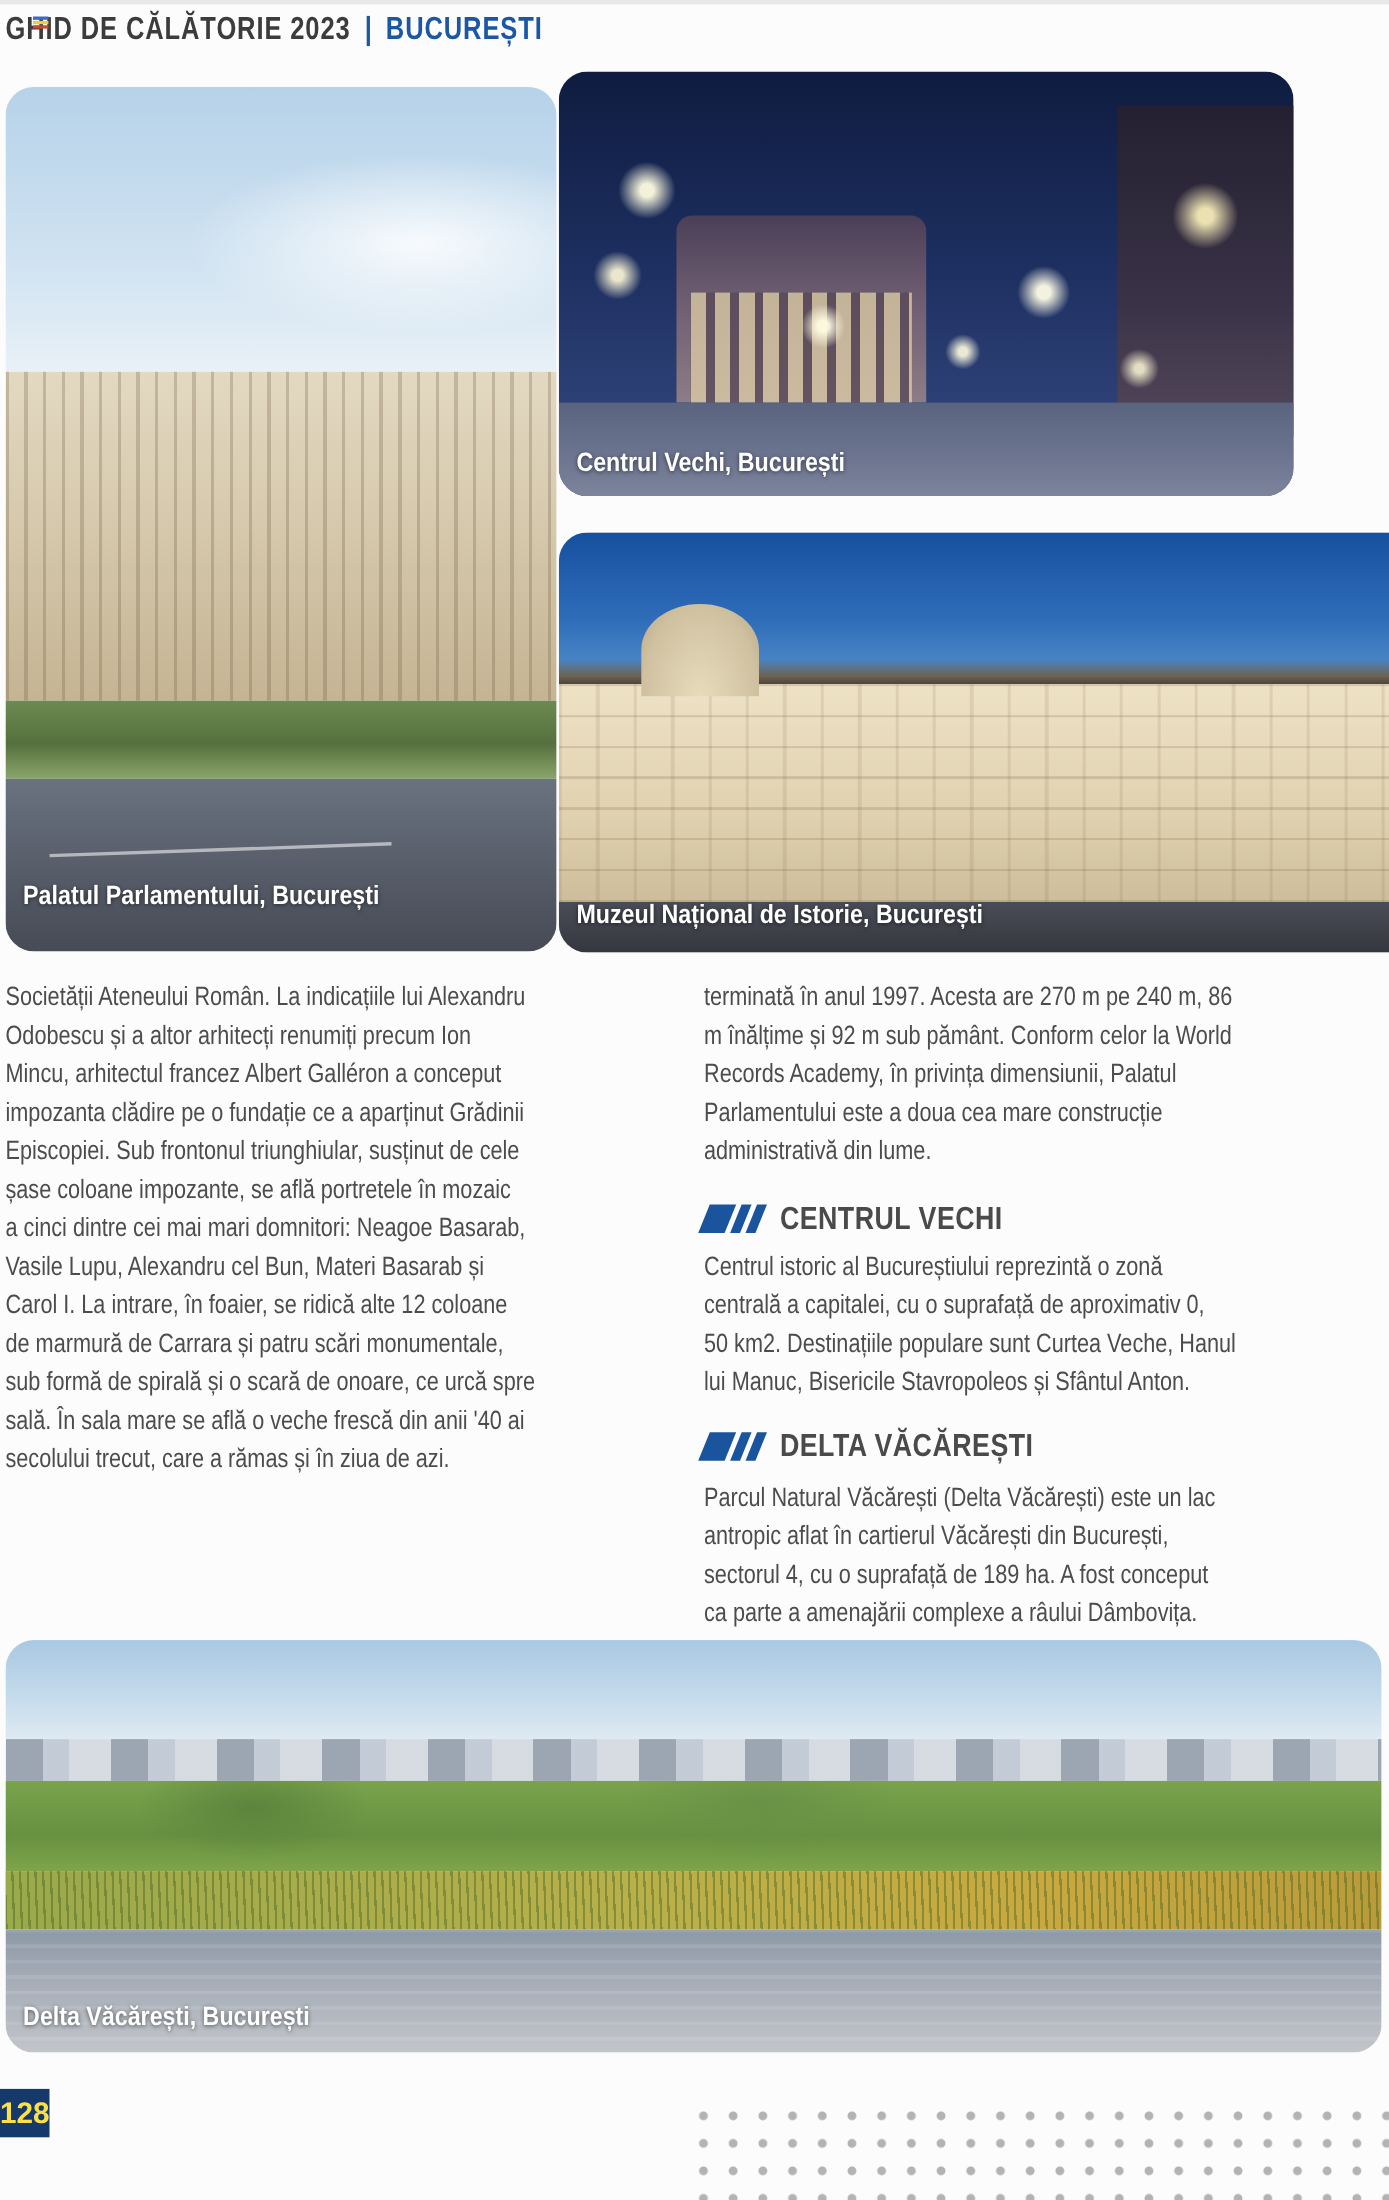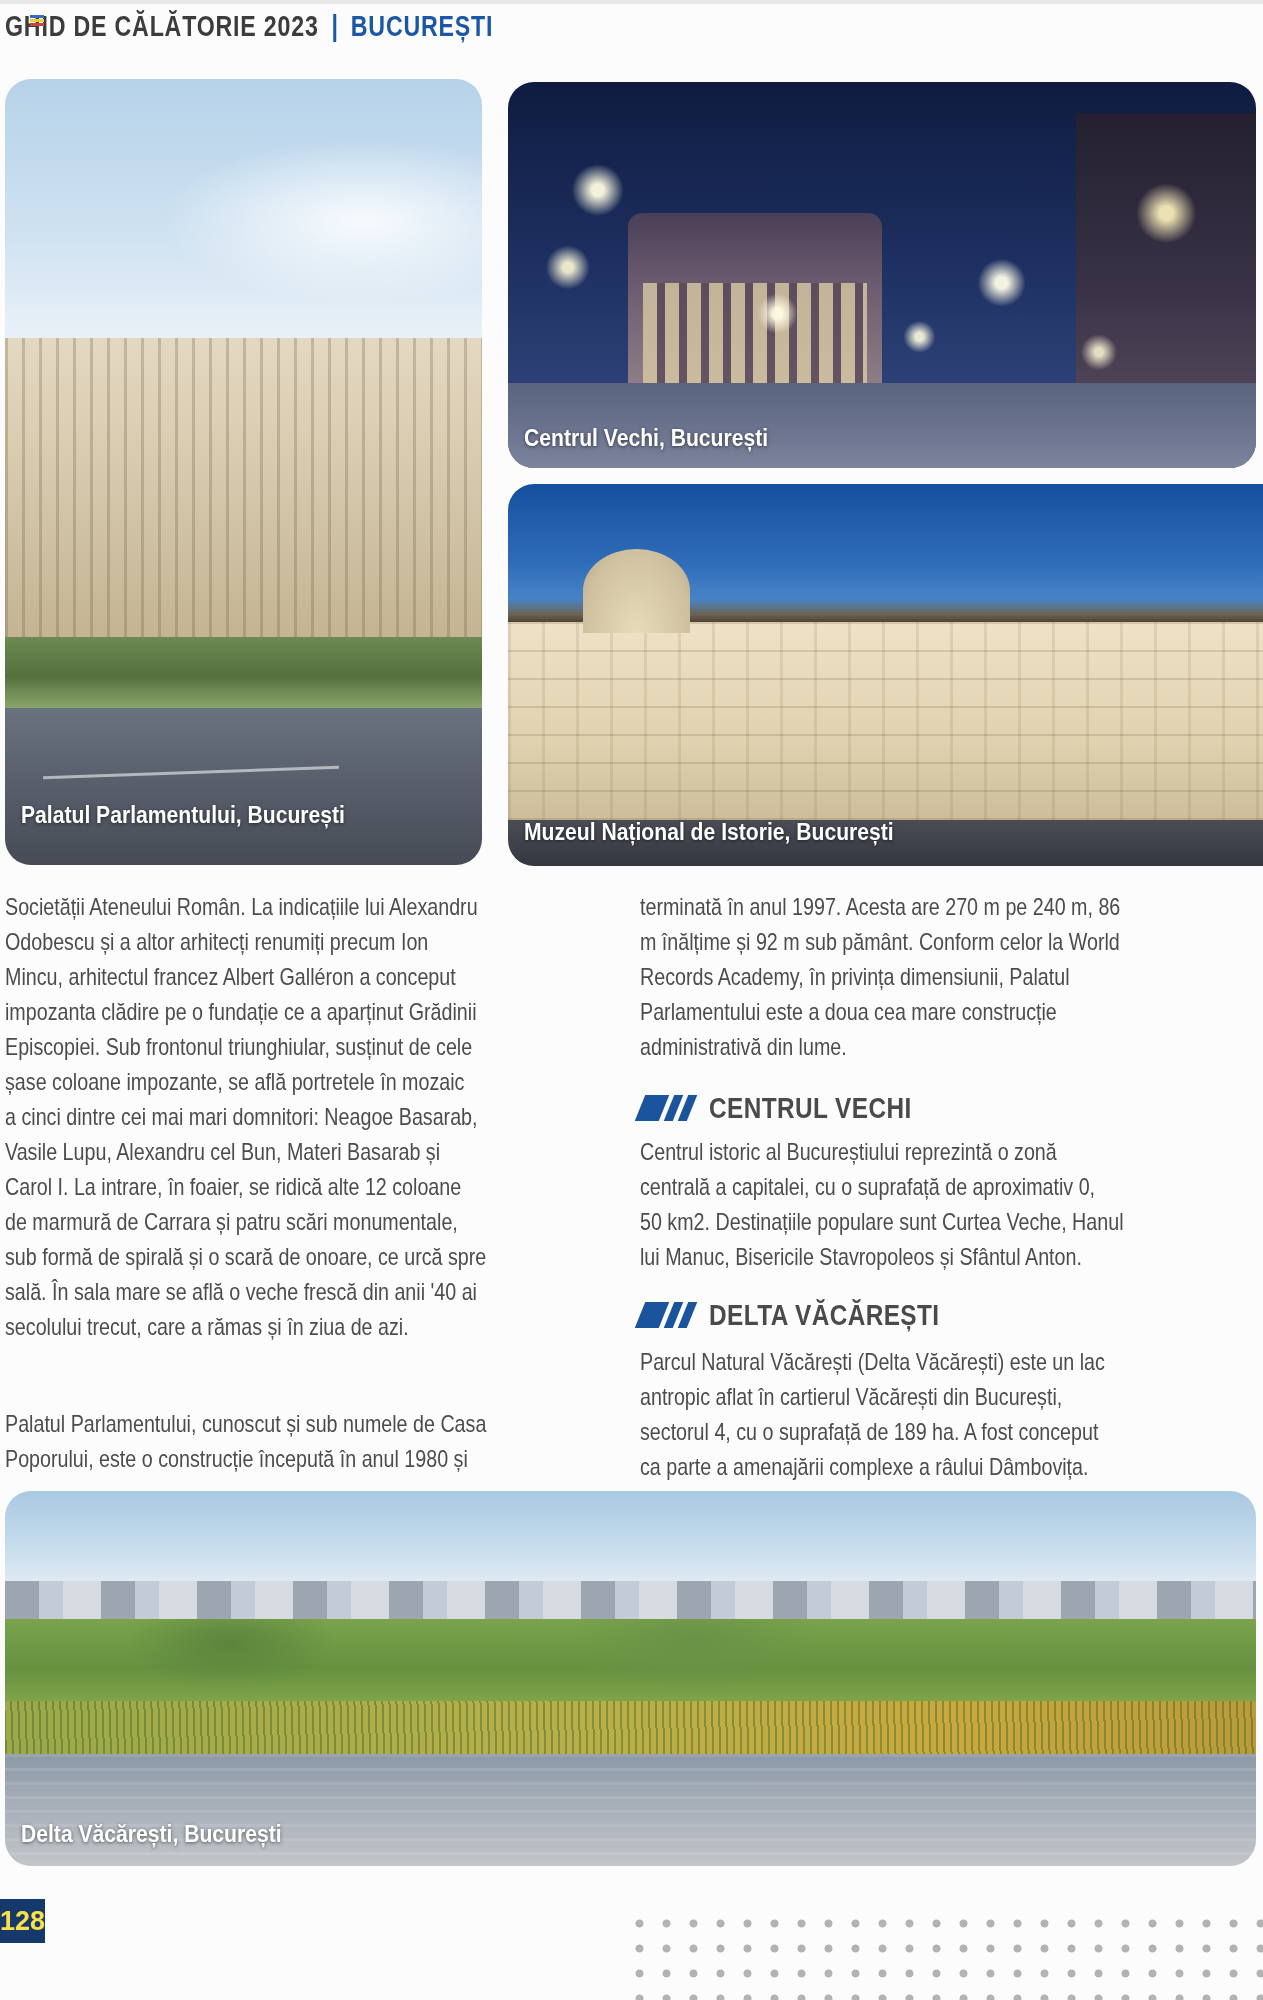--- a/index.html
+++ b/index.html
@@ -20,37 +20,37 @@
   .flag-mark .f2{background:#e8cf3e;margin-top:1px;}
   .flag-mark .f3{background:#cf4434;margin-top:1px;}
 
   
   .photo{position:absolute;border-radius:26px;overflow:hidden;}
   .layer{position:absolute;left:0;right:0;}
   .caption{position:absolute;left:16px;font-size:24px;font-weight:bold;color:#ffffff;
     white-space:nowrap;transform:scaleX(.88);transform-origin:left bottom;
     text-shadow:0 1px 4px rgba(0,0,0,.55);z-index:5;}
 
-  #photo-palatul{left:5px;top:75px;width:477px;height:786px;}
+  #photo-palatul{left:5px;top:75px;width:477px;height:786px;padding-left:24px;}
   #photo-palatul .sky{top:0;height:33%;
     background:
       radial-gradient(ellipse 60% 45% at 75% 55%,rgba(255,255,255,.85),rgba(255,255,255,0) 70%),
       linear-gradient(180deg,#b6d2e9 0%,#cfe2f1 60%,#e9f1f7 100%);}
   #photo-palatul .building{top:33%;height:38%;
     background:
       repeating-linear-gradient(90deg,rgba(110,92,64,.28) 0 3px,rgba(0,0,0,0) 3px 17px),
       linear-gradient(180deg,#e3d9c2 0%,#d6c9ad 45%,#c4b493 100%);}
   #photo-palatul .hedge{top:71%;height:9%;
     background:linear-gradient(180deg,#6d8a52 0%,#55703d 55%,#8aa56b 100%);}
   #photo-palatul .road{top:80%;height:20%;
     background:linear-gradient(180deg,#6a7280 0%,#565c68 55%,#464b55 100%);}
   #photo-palatul .road-line{position:absolute;left:8%;right:30%;top:88%;height:3px;
     background:rgba(255,255,255,.55);transform:rotate(-2deg);}
 
-  #photo-centrul{left:508px;top:78px;width:748px;height:386px;}
+  #photo-centrul{left:508px;top:61px;width:668px;height:386px;}
   #photo-centrul .sky{top:0;height:100%;
     background:linear-gradient(180deg,#0f1c40 0%,#1d2f60 45%,#2c3f74 75%,#3a4a80 100%);}
   #photo-centrul .bld-right{position:absolute;right:0;top:8%;width:24%;height:78%;
     background:linear-gradient(180deg,#241f31 0%,#3a3347 60%,#55495c 100%);}
   #photo-centrul .church{position:absolute;left:16%;top:34%;width:34%;height:44%;
     background:linear-gradient(180deg,#4a3f57 0%,#6a5a6e 40%,#8d7d86 100%);
     border-radius:14px 14px 0 0;}
   #photo-centrul .church-arches{position:absolute;left:18%;top:52%;width:30%;height:26%;
     background:repeating-linear-gradient(90deg,#d9c9a4 0 14px,#5a4a58 14px 22px);opacity:.8;}
   #photo-centrul .ground{position:absolute;left:0;right:0;bottom:0;height:22%;
@@ -175,24 +175,20 @@
     <div class="tl">șase coloane impozante, se află portretele în mozaic</div>
     <div class="tl">a cinci dintre cei mai mari domnitori: Neagoe Basarab,</div>
     <div class="tl">Vasile Lupu, Alexandru cel Bun, Materi Basarab și</div>
     <div class="tl">Carol I. La intrare, în foaier, se ridică alte 12 coloane</div>
     <div class="tl">de marmură de Carrara și patru scări monumentale,</div>
     <div class="tl">sub formă de spirală și o scară de onoare, ce urcă spre</div>
     <div class="tl">sală. În sala mare se află o veche frescă din anii '40 ai</div>
     <div class="tl">secolului trecut, care a rămas și în ziua de azi.</div>
   </div>
 
-  <div class="col" style="left:5px;top:1402px;">
-    <div class="tl">Palatul Parlamentului, cunoscut și sub numele de Casa</div>
-    <div class="tl">Poporului, este o construcție începută în anul 1980 și</div>
-  </div>
 
   <div class="col" style="left:640px;top:885px;">
     <div class="tl">terminată în anul 1997. Acesta are 270 m pe 240 m, 86</div>
     <div class="tl">m înălțime și 92 m sub pământ. Conform celor la World</div>
     <div class="tl">Records Academy, în privința dimensiunii, Palatul</div>
     <div class="tl">Parlamentului este a doua cea mare construcție</div>
     <div class="tl">administrativă din lume.</div>
   </div>
 
   <div class="section-heading" style="left:640px;top:1088px;">

